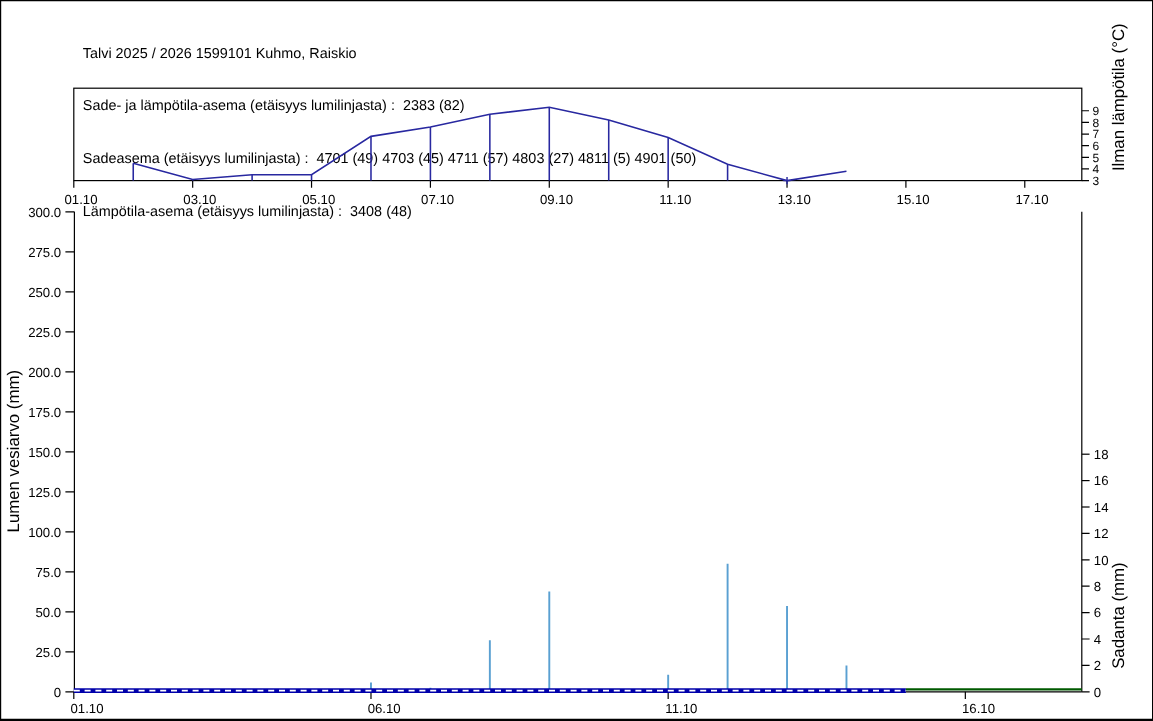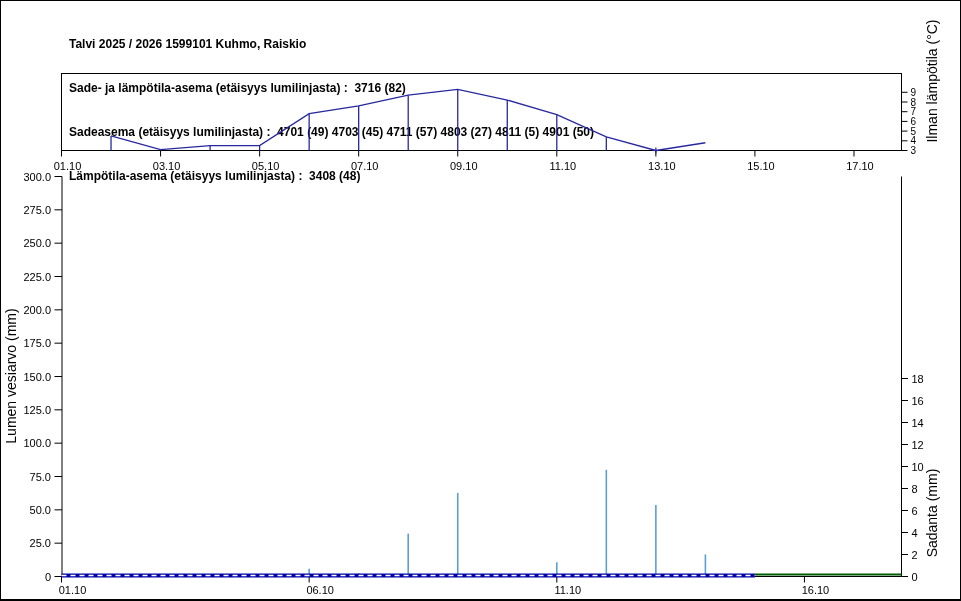--- a/index.html
+++ b/index.html
@@ -1,31 +1,31 @@
 <!DOCTYPE html>
 <html><head>
 <meta charset="utf-8">
 <style>
   html,body{margin:0;padding:0;background:#888;}
   #window{
     position:relative;width:961px;height:601px;background:#fff;
     box-sizing:border-box;border:1px solid #000;border-bottom:2px solid #000;
     font-family:"Liberation Sans","DejaVu Sans",sans-serif;color:#000;overflow:hidden;
   }
-  #header{position:absolute;left:68px;top:7px;font-size:12px;line-height:14.6px;white-space:pre;font-weight:bold;}
+  #header{position:absolute;left:68px;top:7px;font-size:12px;line-height:14.6px;white-space:pre;}
   #chart-svg{position:absolute;left:0;top:0;}
   svg text{font-family:"Liberation Sans","DejaVu Sans",sans-serif;fill:#000;}
 </style>
 </head>
 <body>
 
 <div id="window">
   <div id="header">
     <div>Talvi 2025 / 2026 1599101 Kuhmo, Raiskio</div>
-    <div>Sade- ja lämpötila-asema (etäisyys lumilinjasta) :  3716 (82)</div>
+    <div>Sade- ja lämpötila-asema (etäisyys lumilinjasta) :  2383 (82)</div>
     <div>Sadeasema (etäisyys lumilinjasta) :  4701 (49) 4703 (45) 4711 (57) 4803 (27) 4811 (5) 4901 (50)</div>
     <div>Lämpötila-asema (etäisyys lumilinjasta) :  3408 (48)</div>
   </div>
   <svg id="chart-svg" width="961" height="601" viewBox="0 0 961 601" xmlns="http://www.w3.org/2000/svg">
       <g>
         <rect x="60.5" y="72.5" width="840" height="77" fill="none" stroke="#000000" stroke-width="1"></rect>
         <line x1="60.5" y1="149.5" x2="60.5" y2="155.5" stroke="#000000" stroke-width="1"></line>
         <text x="66.5" y="169" text-anchor="middle" font-size="11">01.10</text>
         <line x1="159.56" y1="149.5" x2="159.56" y2="155.5" stroke="#000000" stroke-width="1"></line>
         <text x="165.56" y="169" text-anchor="middle" font-size="11">03.10</text>

